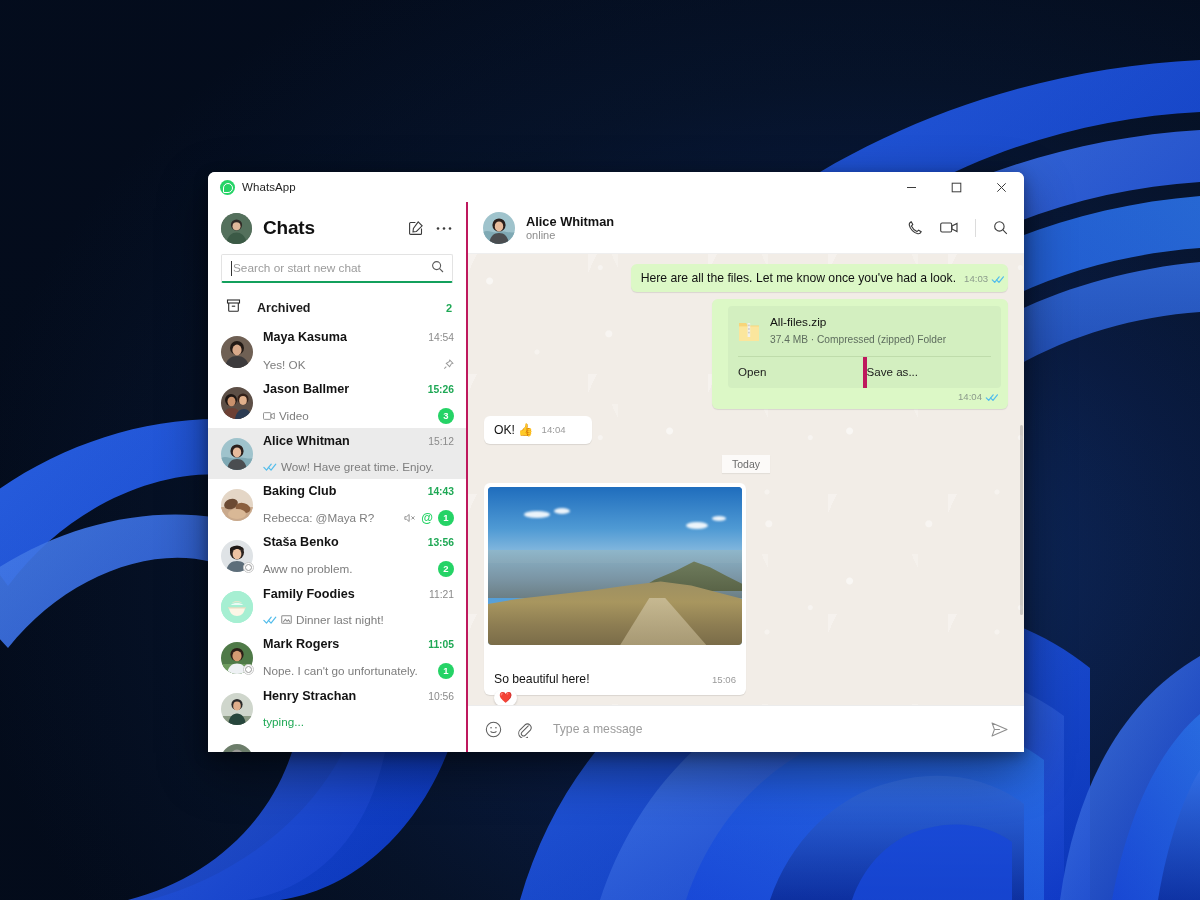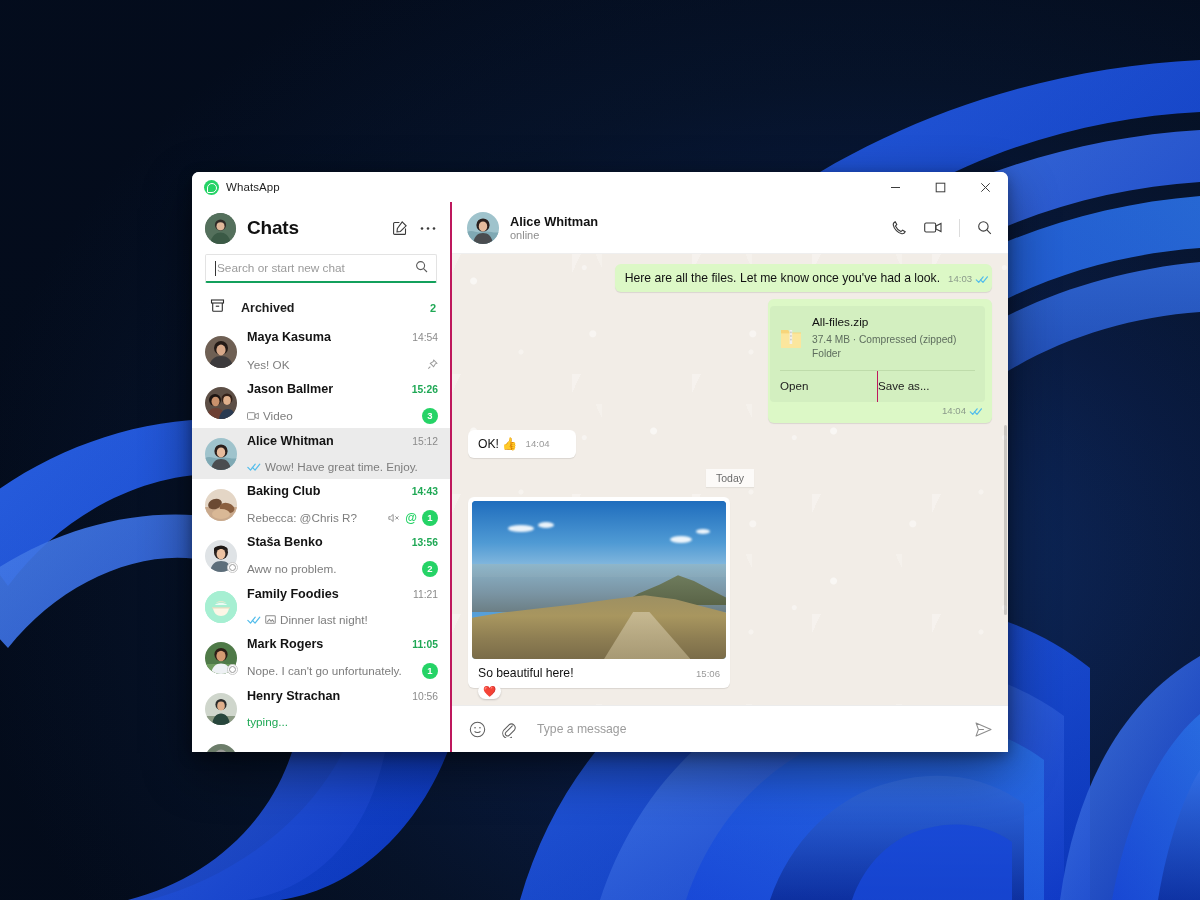--- a/index.html
+++ b/index.html
@@ -15,21 +15,21 @@
     width: 1200px; height: 900px;
     background: radial-gradient(ellipse 900px 700px at 72% 62%, #10306e 0%, #0a1c44 38%, #061228 68%, #030a18 100%),
                 linear-gradient(160deg, #071226 0%, #08142b 40%, #040b1a 100%);
     overflow: hidden;
   }
   .bloom { position: absolute; pointer-events: none; }
 
   
   #wa-window {
     position: absolute;
-    left: 192px; top: 172px;
+    left: 208px; top: 172px;
     width: 816px; height: 580px;
     background: #ffffff;
     border-radius: 7px 7px 0 0;
     box-shadow: 0 18px 50px rgba(0,0,0,.45), 0 4px 14px rgba(0,0,0,.35);
     overflow: hidden;
     display: flex;
     flex-direction: column;
   }
 
   
@@ -213,31 +213,31 @@
   .bubble.out { background: #dcf8c6; }
   .bubble.in  { background: #ffffff; }
 
   .b-text { padding: 6px 26px 6px 10px; display: flex; align-items: flex-end; gap: 8px; }
   .b-msg { white-space: nowrap; }
   .b-meta { display: flex; align-items: center; gap: 3px; flex: 0 0 auto; padding-bottom: 1px; }
   .b-time { font-size: 9.6px; color: #8b9a8b; }
   .bubble.in .b-time { color: #9a9a9a; }
 
   
-  .file-bubble { width: 224px; padding: 7px 7px 4px 2px; }
+  .file-bubble { width: 296px; padding: 7px 7px 4px 16px; }
   .file-card { background: #d3efc0; border-radius: 4px; padding: 9px 10px 0 10px; }
   .file-top { display: flex; align-items: center; gap: 10px; padding-bottom: 9px; }
   .file-name { font-size: 11.8px; color: #111; font-weight: 400; }
   .file-sub { font-size: 10.2px; color: #5e6d5e; margin-top: 2px; }
   .file-btns { display: flex; border-top: 1px solid #bfdcab; }
   .file-btn {
     flex: 1; text-align: left; font-size: 11.6px; color: #1b1b1b;
     padding: 7px 0 8px 0;
   }
-  .file-btn + .file-btn { border-left: 1px solid #be185d; }
+  .file-btn + .file-btn { border-left: 4px solid #be185d; }
   .file-foot { display: flex; justify-content: flex-end; align-items: center; gap: 3px; padding: 3px 2px 1px 0; }
 
   
   .day-row { display: flex; justify-content: center; margin: 4px 0 10px 0; }
   .day-chip {
     background: rgba(255,255,255,.72);
     border-radius: 0;
     font-size: 10.5px; color: #6b6b6b;
     padding: 3px 10px;
     box-shadow: 0 1px 1px rgba(0,0,0,.06);
@@ -267,21 +267,21 @@
     position: absolute; background: rgba(255,255,255,.9); border-radius: 50%;
     filter: blur(1.2px);
   }
   .photo .trail {
     position: absolute; bottom: 0; left: 52%; width: 34%; height: 30%;
     background: linear-gradient(#cfc3a1, #b6a882);
     clip-path: polygon(34% 0%, 52% 0%, 100% 100%, 0% 100%);
     opacity: .75;
   }
   .img-caption { display: flex; align-items: flex-end; padding: 6px 6px 7px 6px; gap: 8px; }
-  .img-caption .cap { font-size: 12.2px; color: #111; flex: 1; }
+  .img-caption .cap { font-size: 12.2px; color: #111; flex: 1; margin-top: 20px; }
   .reaction {
     position: absolute; left: 10px; bottom: -11px;
     background: #fff; border-radius: 10px;
     box-shadow: 0 1px 2px rgba(0,0,0,.18);
     padding: 1px 5px 2px 5px; font-size: 10.5px; line-height: 1.2;
   }
 
   
   #composer {
     height: 47px; flex: 0 0 47px;
@@ -533,21 +533,21 @@
                   <ellipse cx="16" cy="25" rx="9" ry="5" fill="#d9b896"></ellipse>
                 </svg>
               </div>
             </div>
             <div class="chat-main">
               <div class="chat-top">
                 <span class="chat-name">Baking Club</span>
                 <span class="chat-time unread">14:43</span>
               </div>
               <div class="chat-bottom">
-                <span class="chat-msg">Rebecca: @Chris R?</span>
+                <span class="chat-msg">Rebecca: @Maya R?</span>
                 <span class="chat-meta">
                   <span style="display:flex;">
                     <svg width="12" height="10" viewBox="0 0 14 11" fill="none" stroke="#8d8d8d" stroke-width="1.1">
                       <path d="M1 4 H3 L6 1.4 V9.6 L3 7 H1 Z"></path>
                       <path d="M8.6 3.6 L12.2 7.2 M12.2 3.6 L8.6 7.2"></path>
                     </svg>
                   </span>
                   <span class="at-badge">@</span>
                   <span class="badge">1</span>
                 </span>

